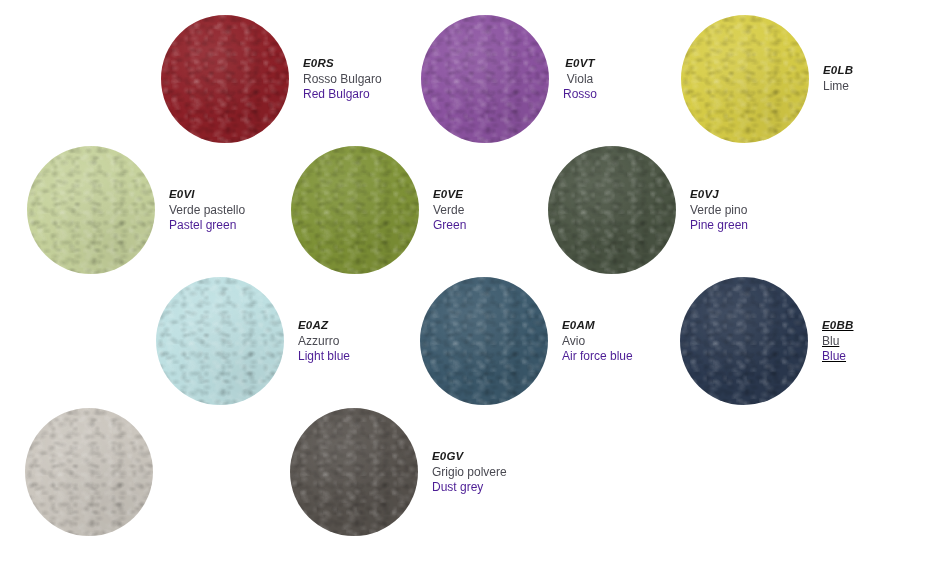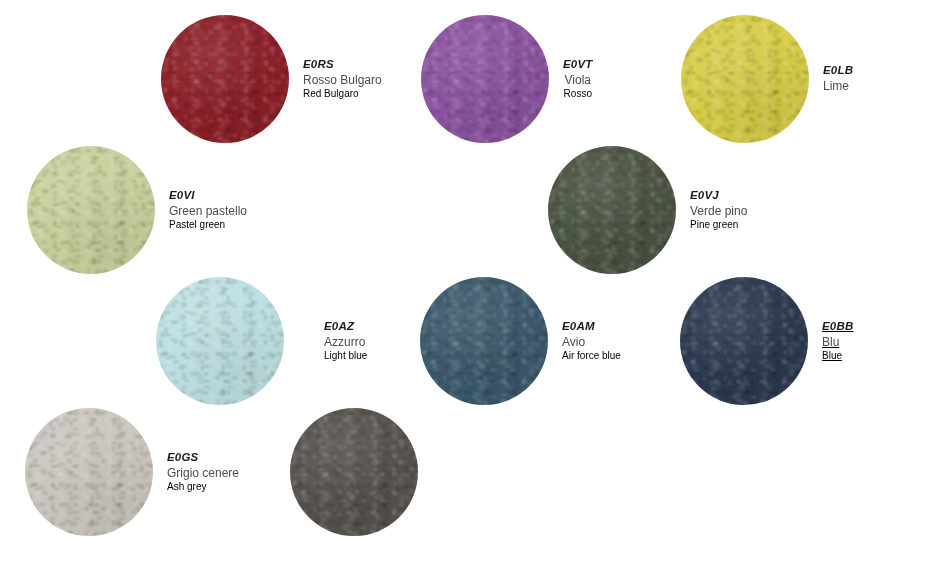--- a/index.html
+++ b/index.html
@@ -94,22 +94,22 @@
     margin-bottom: 1px;
   }
 
   .swatch-name-it {
     font-size: 12px;
     color: #4a4a52;
     display: block;
   }
 
   .swatch-name-en {
-    font-size: 10px;
-    color: #000000;
+    font-size: 12px;
+    color: #4c1d95;
     display: block;
   }
 </style>
 </head>
 <body>
 
 <div id="swatch-board">
     <div class="swatch-item" style="left: 161px; top: 15px;">
       <div class="swatch-disc" style="background-color: rgb(142, 32, 40);"></div>
       <div class="swatch-caption">
@@ -131,33 +131,41 @@
       <div class="swatch-caption">
         <span class="swatch-code">E0LB</span>
         <span class="swatch-name-it">Lime</span>
         <span class="swatch-name-en"></span>
       </div>
     </div>
     <div class="swatch-item" style="left: 27px; top: 146px;">
       <div class="swatch-disc" style="background-color: rgb(198, 210, 156);"></div>
       <div class="swatch-caption">
         <span class="swatch-code">E0VI</span>
-        <span class="swatch-name-it">Green pastello</span>
+        <span class="swatch-name-it">Verde pastello</span>
         <span class="swatch-name-en">Pastel green</span>
+      </div>
+    </div>
+    <div class="swatch-item" style="left: 291px; top: 146px;">
+      <div class="swatch-disc" style="background-color: rgb(127, 147, 55);"></div>
+      <div class="swatch-caption">
+        <span class="swatch-code">E0VE</span>
+        <span class="swatch-name-it">Verde</span>
+        <span class="swatch-name-en">Green</span>
       </div>
     </div>
     <div class="swatch-item" style="left: 548px; top: 146px; justify-content: center;">
       <div class="swatch-disc" style="background-color: rgb(75, 85, 68);"></div>
       <div class="swatch-caption">
         <span class="swatch-code">E0VJ</span>
         <span class="swatch-name-it">Verde pino</span>
         <span class="swatch-name-en">Pine green</span>
       </div>
     </div>
-    <div class="swatch-item" style="left: 156px; top: 277px; gap: 26px;">
+    <div class="swatch-item" style="left: 156px; top: 277px;">
       <div class="swatch-disc" style="background-color: rgb(190, 224, 226);"></div>
       <div class="swatch-caption">
         <span class="swatch-code">E0AZ</span>
         <span class="swatch-name-it">Azzurro</span>
         <span class="swatch-name-en">Light blue</span>
       </div>
     </div>
     <div class="swatch-item" style="left: 420px; top: 277px;">
       <div class="swatch-disc" style="background-color: rgb(60, 90, 109);"></div>
       <div class="swatch-caption">
@@ -169,22 +177,22 @@
     <div class="swatch-item" style="left: 680px; top: 277px; text-decoration: underline;">
       <div class="swatch-disc" style="background-color: rgb(44, 58, 81);"></div>
       <div class="swatch-caption">
         <span class="swatch-code">E0BB</span>
         <span class="swatch-name-it">Blu</span>
         <span class="swatch-name-en">Blue</span>
       </div>
     </div>
     <div class="swatch-item" style="left: 25px; top: 408px;">
       <div class="swatch-disc" style="background-color: rgb(203, 198, 190);"></div>
-      <div class="swatch-caption">
-        <span class="swatch-code">E0GS</span>
-        <span class="swatch-name-it">Grigio cenere</span>
-        <span class="swatch-name-en">Ash grey</span>
-      </div>
     </div>
     <div class="swatch-item" style="left: 290px; top: 408px;">
       <div class="swatch-disc" style="background-color: rgb(88, 83, 78);"></div>
+      <div class="swatch-caption">
+        <span class="swatch-code">E0GV</span>
+        <span class="swatch-name-it">Grigio polvere</span>
+        <span class="swatch-name-en">Dust grey</span>
+      </div>
     </div>
   </div>
 
 </body></html>

